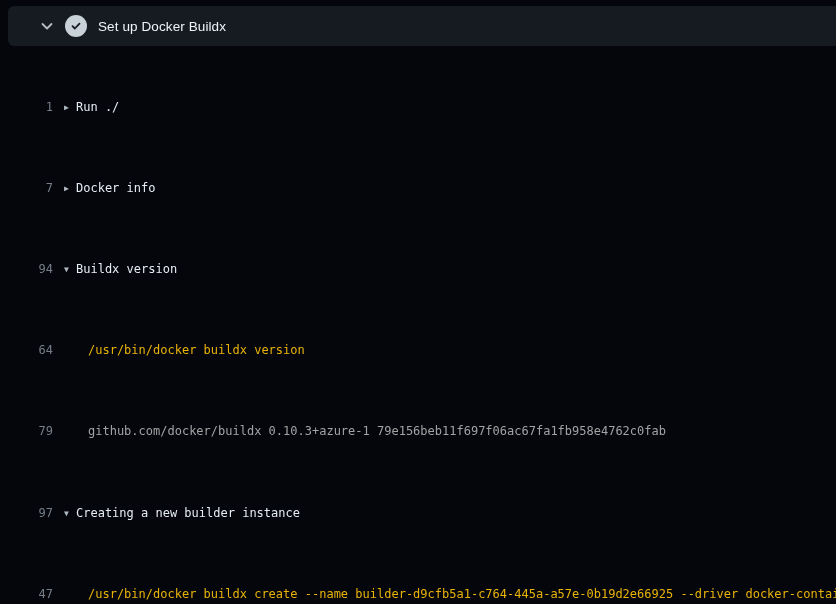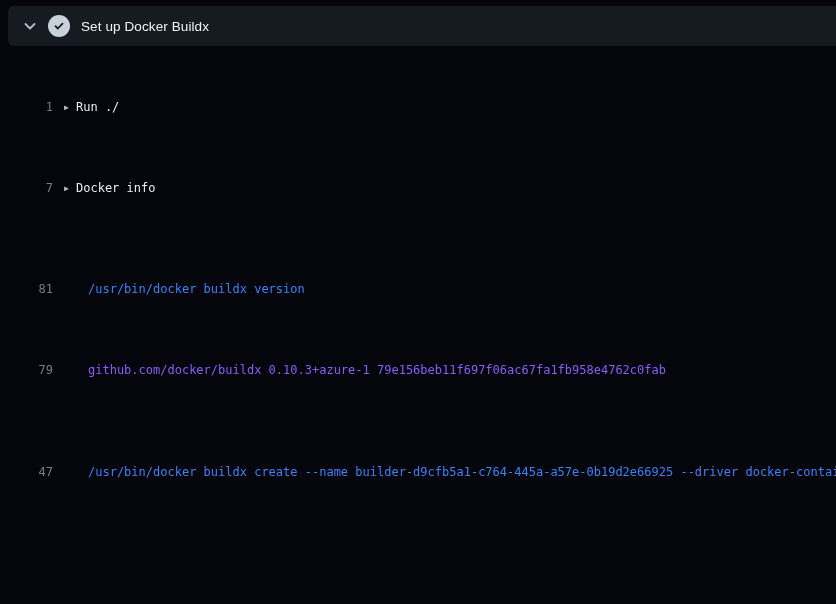--- a/index.html
+++ b/index.html
@@ -12,20 +12,21 @@
 
   
   .step-header {
     margin-left:8px;
     height:40px;
     background:#161b22;
     border-radius:6px 0 0 6px;
     display:flex;
     align-items:center;
     cursor:pointer;
+    padding-left:17px;
   }
   .chevron {
     width:16px; height:16px;
     margin-left:14px;
     display:flex; align-items:center; justify-content:center;
     color:#b7bdc8;
     flex:0 0 auto;
   }
   .status-circle {
     width:22px; height:22px;
@@ -61,22 +62,22 @@
   .line-body { flex:1 1 auto; overflow:hidden; white-space:pre; }
 
   .row-group .line-body { padding-left:11px; cursor:pointer; color:#e6edf3; }
   .arrow {
     display:inline-block;
     width:12px;
     font-size:8px;
     color:#afb8c1;
     vertical-align:1px;
   }
-  .row-output .line-body { padding-left:35px; color:#8b5cf6; }
-  .row-command .line-body { padding-left:35px; color:#3b82f6; }
+  .row-output .line-body { padding-left:35px; color:#a3a3a3; }
+  .row-command .line-body { padding-left:35px; color:#eab308; }
 </style>
 </head>
 <body>
 
 <div class="step-header">
   <span class="chevron">
     <svg width="16" height="16" viewBox="0 0 16 16" fill="none">
       <path d="M3.5 6l4.5 4.5L12.5 6" stroke="currentColor" stroke-width="1.8" stroke-linecap="round" stroke-linejoin="round"></path>
     </svg>
   </span>
@@ -92,31 +93,39 @@
   <div class="log-row row-group">
     <span class="line-num">1</span>
     <span class="line-body"><span class="arrow">▶</span>Run ./</span>
   </div>
 
   <div class="log-row row-group">
     <span class="line-num">7</span>
     <span class="line-body"><span class="arrow">▶</span>Docker info</span>
   </div>
 
+  <div class="log-row row-group">
+    <span class="line-num">94</span>
+    <span class="line-body"><span class="arrow">▼</span>Buildx version</span>
+  </div>
 
   <div class="log-row row-command">
-    <span class="line-num">81</span>
+    <span class="line-num">64</span>
     <span class="line-body">/usr/bin/docker buildx version</span>
   </div>
 
   <div class="log-row row-output">
     <span class="line-num">79</span>
     <span class="line-body">github.com/docker/buildx 0.10.3+azure-1 79e156beb11f697f06ac67fa1fb958e4762c0fab</span>
   </div>
 
+  <div class="log-row row-group">
+    <span class="line-num">97</span>
+    <span class="line-body"><span class="arrow">▼</span>Creating a new builder instance</span>
+  </div>
 
   <div class="log-row row-command">
     <span class="line-num">47</span>
     <span class="line-body">/usr/bin/docker buildx create --name builder-d9cfb5a1-c764-445a-a57e-0b19d2e66925 --driver docker-container</span>
   </div>
 
   
 
   
 

